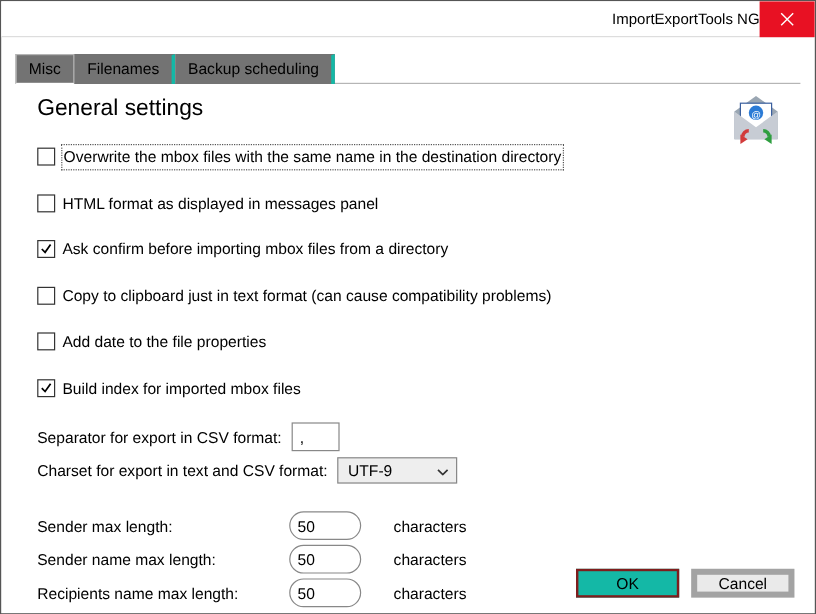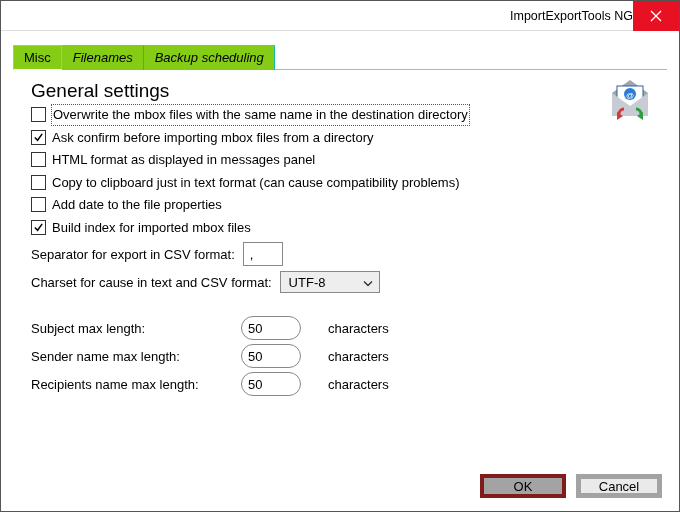--- a/index.html
+++ b/index.html
@@ -43,45 +43,44 @@
     margin: 14px 12px 0 12px;
     border-bottom: 1px solid #b5b5b5;
   }
   .tab {
     padding: 4px 10px;
     font-size: 13px;
     border: 1px solid transparent;
     border-bottom: none;
     margin-bottom: -1px;
     cursor: pointer;
-    background: #84cc16;
+    background: #737373;
   }
   .tab.active {
     border-color: #b5b5b5;
     border-top: 1px solid #b5b5b5;
     border-bottom: 1px solid #fff;
   }
   .tab:not(.active) {
-    border-right: 1px solid #14b8a6;
-    font-style: italic;
+    border-right: 3px solid #14b8a6;
   }
 
   .content {
     padding: 10px 24px 8px 30px;
     position: relative;
   }
   .section-label {
     font-size: 19px;
     margin-bottom: 2px;
   }
   .checkrow {
     display: flex;
     align-items: center;
     gap: 6px;
-    margin: 3px 0;
+    margin: 19px 0;
     line-height: 1.5;
   }
   .chk {
     width: 15px;
     height: 15px;
     border: 1px solid #333;
     display: inline-flex;
     align-items: center;
     justify-content: center;
     cursor: pointer;
@@ -155,22 +154,22 @@
     border: 5px solid #a3a3a3;
     background: #eaeaea;
     font-family: inherit;
     font-size: 13px;
     cursor: pointer;
     display: inline-flex;
     align-items: center;
     justify-content: center;
   }
   .btn.primary {
-    border: 4px solid #7f1d1d;
-    background: #a3a3a3;
+    border: 2px solid #7f1d1d;
+    background: #14b8a6;
   }
 </style>
 </head>
 <body>
 
 <div class="titlebar">
   <div class="titlebar-title">ImportExportTools NG</div>
   <div class="titlebar-close">
     <svg viewBox="0 0 12 12">
       <line x1="1" y1="1" x2="11" y2="11" stroke="#fff" stroke-width="1.2"></line>
@@ -201,33 +200,33 @@
     </svg>
   </div>
 
   <div class="section-label">General settings</div>
 
   <div class="checkrow">
     <span class="chk"></span>
     <span class="dotted-focus">Overwrite the mbox files with the same name in the destination directory</span>
   </div>
   <div class="checkrow">
+    <span class="chk"></span>
+    <span>HTML format as displayed in messages panel</span>
+  </div>
+  <div class="checkrow">
     <span class="chk checked">
         <svg viewBox="0 0 12 12">
           <polyline points="2,6 5,9 10,2" fill="none" stroke="#000" stroke-width="1.6"></polyline>
         </svg>
       </span>
     <span>Ask confirm before importing mbox files from a directory</span>
   </div>
   <div class="checkrow">
     <span class="chk"></span>
-    <span>HTML format as displayed in messages panel</span>
-  </div>
-  <div class="checkrow">
-    <span class="chk"></span>
     <span>Copy to clipboard just in text format (can cause compatibility problems)</span>
   </div>
   <div class="checkrow">
     <span class="chk"></span>
     <span>Add date to the file properties</span>
   </div>
   <div class="checkrow">
     <span class="chk checked">
         <svg viewBox="0 0 12 12">
           <polyline points="2,6 5,9 10,2" fill="none" stroke="#000" stroke-width="1.6"></polyline>
@@ -235,35 +234,35 @@
       </span>
     <span>Build index for imported mbox files</span>
   </div>
 
   <div class="formrow">
     <span>Separator for export in CSV format:</span>
     <input class="txtinput small" value="," style="">
   </div>
 
   <div class="formrow">
-    <span>Charset for cause in text and CSV format:</span>
+    <span>Charset for export in text and CSV format:</span>
     <div class="selectwrap">
-      <span>UTF-8</span>
+      <span>UTF-9</span>
       <span class="caret">
         <svg width="10" height="6" viewBox="0 0 10 6">
             <polyline points="1,1 5,5 9,1" fill="none" stroke="#333" stroke-width="1.4"></polyline>
           </svg>
       </span>
     </div>
   </div>
 
   <div style="height:14px"></div>
 
   <div class="lenrow">
-    <span class="lenlabel">Subject max length:</span>
+    <span class="lenlabel">Sender max length:</span>
     <input class="txtinput num" value="50" style="">
     <span class="lensuffix">characters</span>
   </div>
   <div class="lenrow">
     <span class="lenlabel">Sender name max length:</span>
     <input class="txtinput num" value="50" style="">
     <span class="lensuffix">characters</span>
   </div>
   <div class="lenrow">
     <span class="lenlabel">Recipients name max length:</span>

